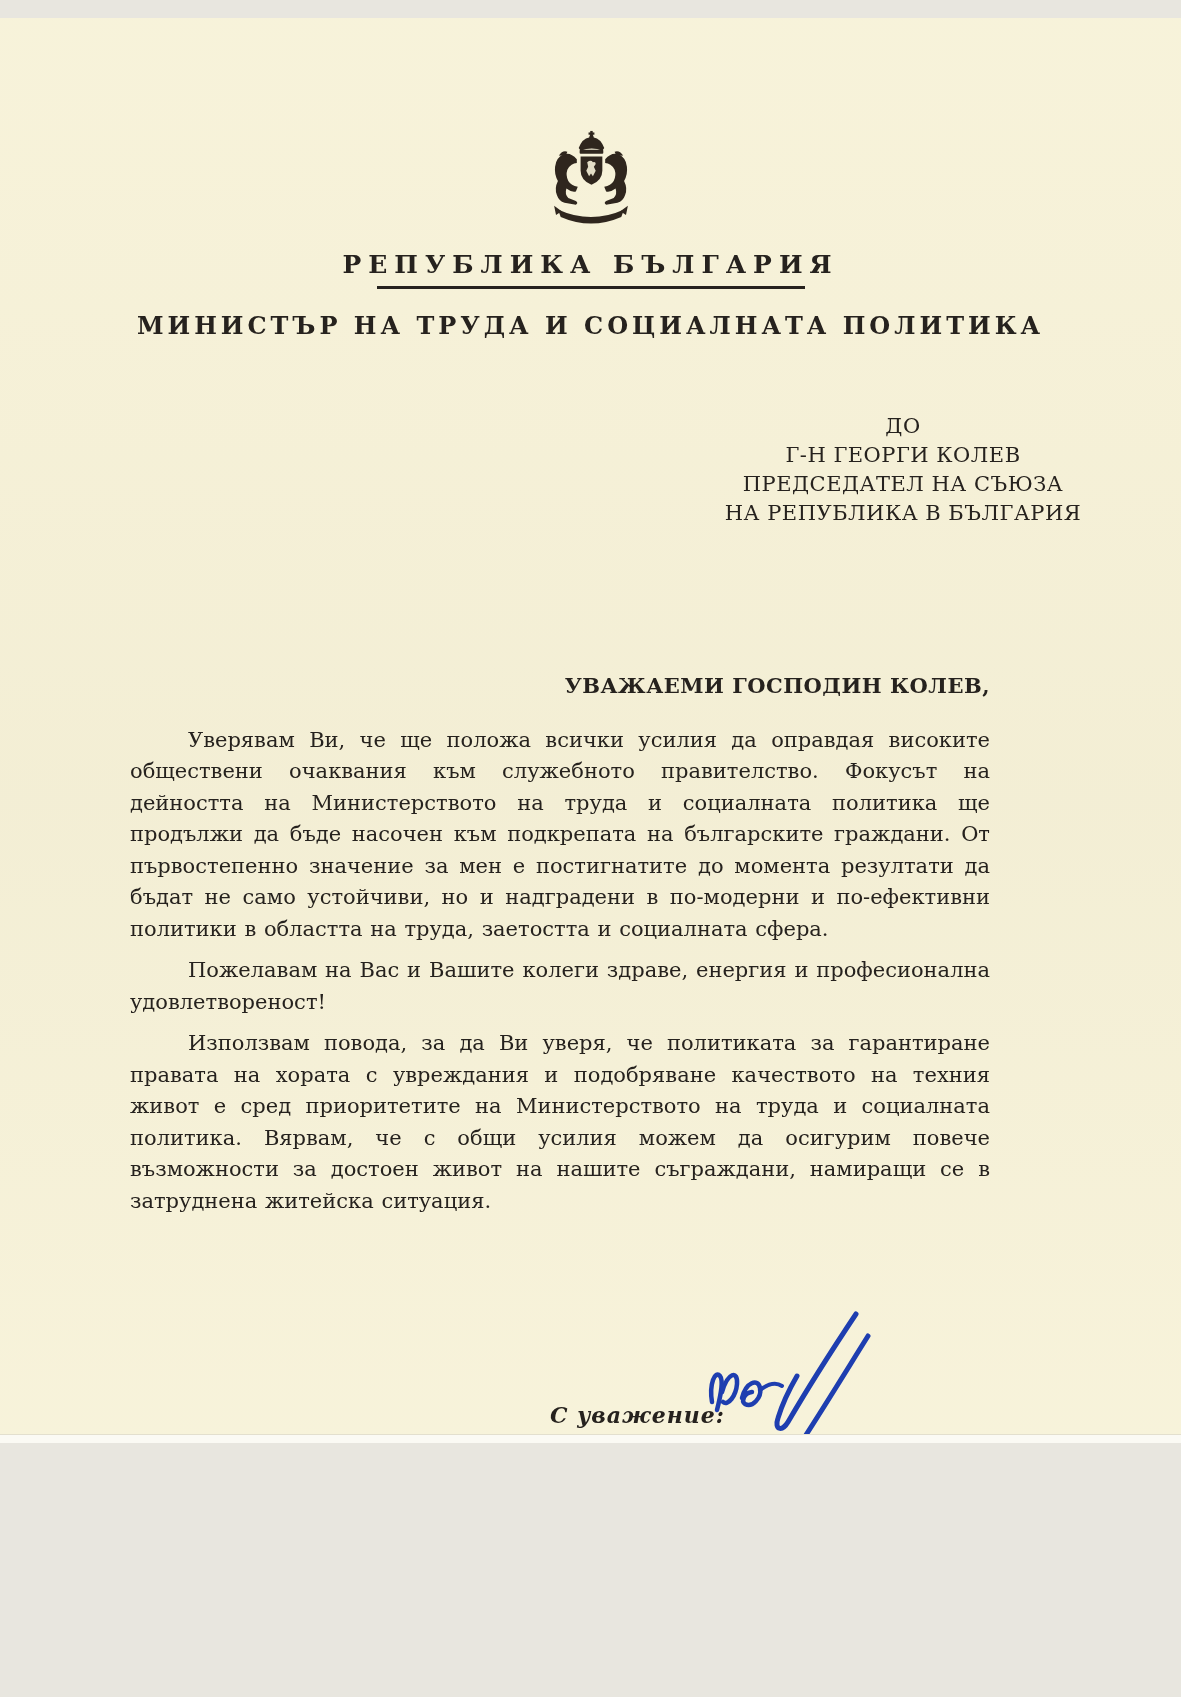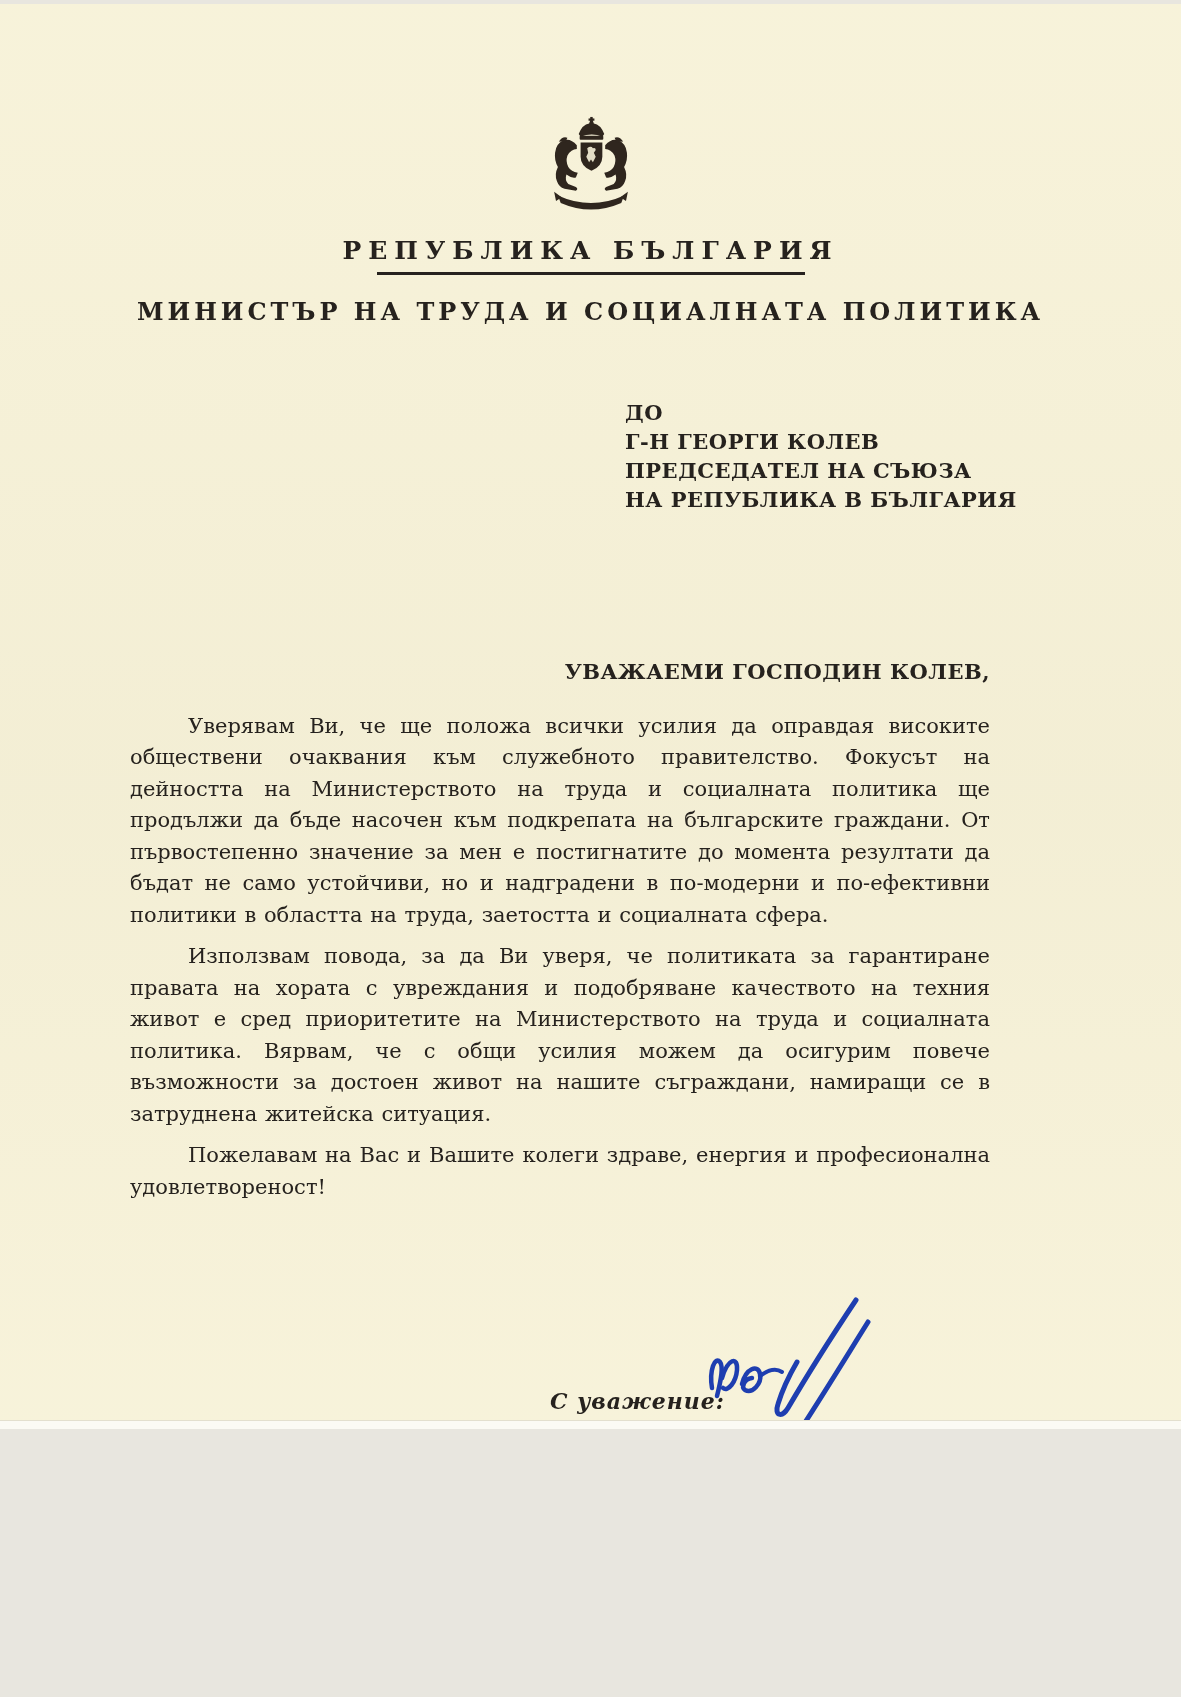--- a/index.html
+++ b/index.html
@@ -6,21 +6,21 @@
     --paper:#f7f2d8;
     --ink:#26221e;
     --sig:#1e3eb0;
   }
   *{margin:0;padding:0;box-sizing:border-box;}
   html,body{background:#e8e6df;}
   body{font-family:"DejaVu Serif","Liberation Serif",serif;}
   .page{
     position:relative;
     width:1181px;height:1425px;
-    margin:4px auto;
+    margin:18px auto;
     background:var(--paper);
     background-image:linear-gradient(180deg, rgba(255,255,255,.05) 0%, rgba(0,0,0,0.015) 55%, rgba(255,255,255,.06) 100%);
     color:var(--ink);
     overflow:hidden;
   }
   
   .letterhead{padding-top:112px;text-align:center;}
   .coat{display:block;margin:0 auto;width:126px;height:104px;}
   .republic{
     margin-top:16px;
@@ -33,22 +33,23 @@
   }
   .minister{
     margin-top:22px;
     font-size:24px;font-weight:bold;letter-spacing:4px;
     color:var(--ink);
   }
   
   .recipient{
     margin-top:72px;
     margin-left:625px;
-    font-size:21px;font-weight:bold;line-height:29px;
+    font-size:21px;font-weight:normal;line-height:29px;
     letter-spacing:.5px;
+    text-align:center;
   }
   
   .letter-body{
     margin:142px 191px 0 130px; 
     font-size:21px;
     line-height:31.5px;
     text-align:justify;
   }
   .salutation{
     font-weight:bold;
@@ -132,22 +133,22 @@
   <div class="recipient">
     <div>ДО</div>
     <div>Г-Н ГЕОРГИ КОЛЕВ</div>
     <div>ПРЕДСЕДАТЕЛ НА СЪЮЗА</div>
     <div>НА РЕПУБЛИКА В БЪЛГАРИЯ</div>
   </div>
 
   <div class="letter-body">
     <div class="salutation">УВАЖАЕМИ ГОСПОДИН КОЛЕВ,</div>
     <p class="para">Уверявам Ви, че ще положа всички усилия да оправдая високите обществени очаквания към служебното правителство. Фокусът на дейността на Министерството на труда и социалната политика ще продължи да бъде насочен към подкрепата на българските граждани. От първостепенно значение за мен е постигнатите до момента резултати да бъдат не само устойчиви, но и надградени в по-модерни и по-ефективни политики в областта на труда, заетостта и социалната сфера.</p>
+    <p class="para">Пожелавам на Вас и Вашите колеги здраве, енергия и професионална удовлетвореност!</p>
     <p class="para">Използвам повода, за да Ви уверя, че политиката за гарантиране правата на хората с увреждания и подобряване качеството на техния живот е сред приоритетите на Министерството на труда и социалната политика. Вярвам, че с общи усилия можем да осигурим повече възможности за достоен живот на нашите съграждани, намиращи се в затруднена житейска ситуация.</p>
-    <p class="para">Пожелавам на Вас и Вашите колеги здраве, енергия и професионална удовлетвореност!</p>
   </div>
 
   <div class="closing-label">С уважение:</div>
 
   <svg class="signature" viewBox="0 0 178 162" aria-hidden="true">
     <g fill="none" stroke="#1e3eb0" stroke-linecap="round" stroke-linejoin="round">
 
       <path d="M14,96 C11,78 17,64 22,70 C26,75 22,92 19,104" stroke-width="4.5"></path>
       <path d="M24,86 C30,66 40,64 39,78 C38,90 30,100 25,96" stroke-width="4.5"></path>
       <path d="M44,92 C48,76 60,72 62,82 C64,92 54,102 47,98 C43,95 46,87 54,86" stroke-width="4.5"></path>

